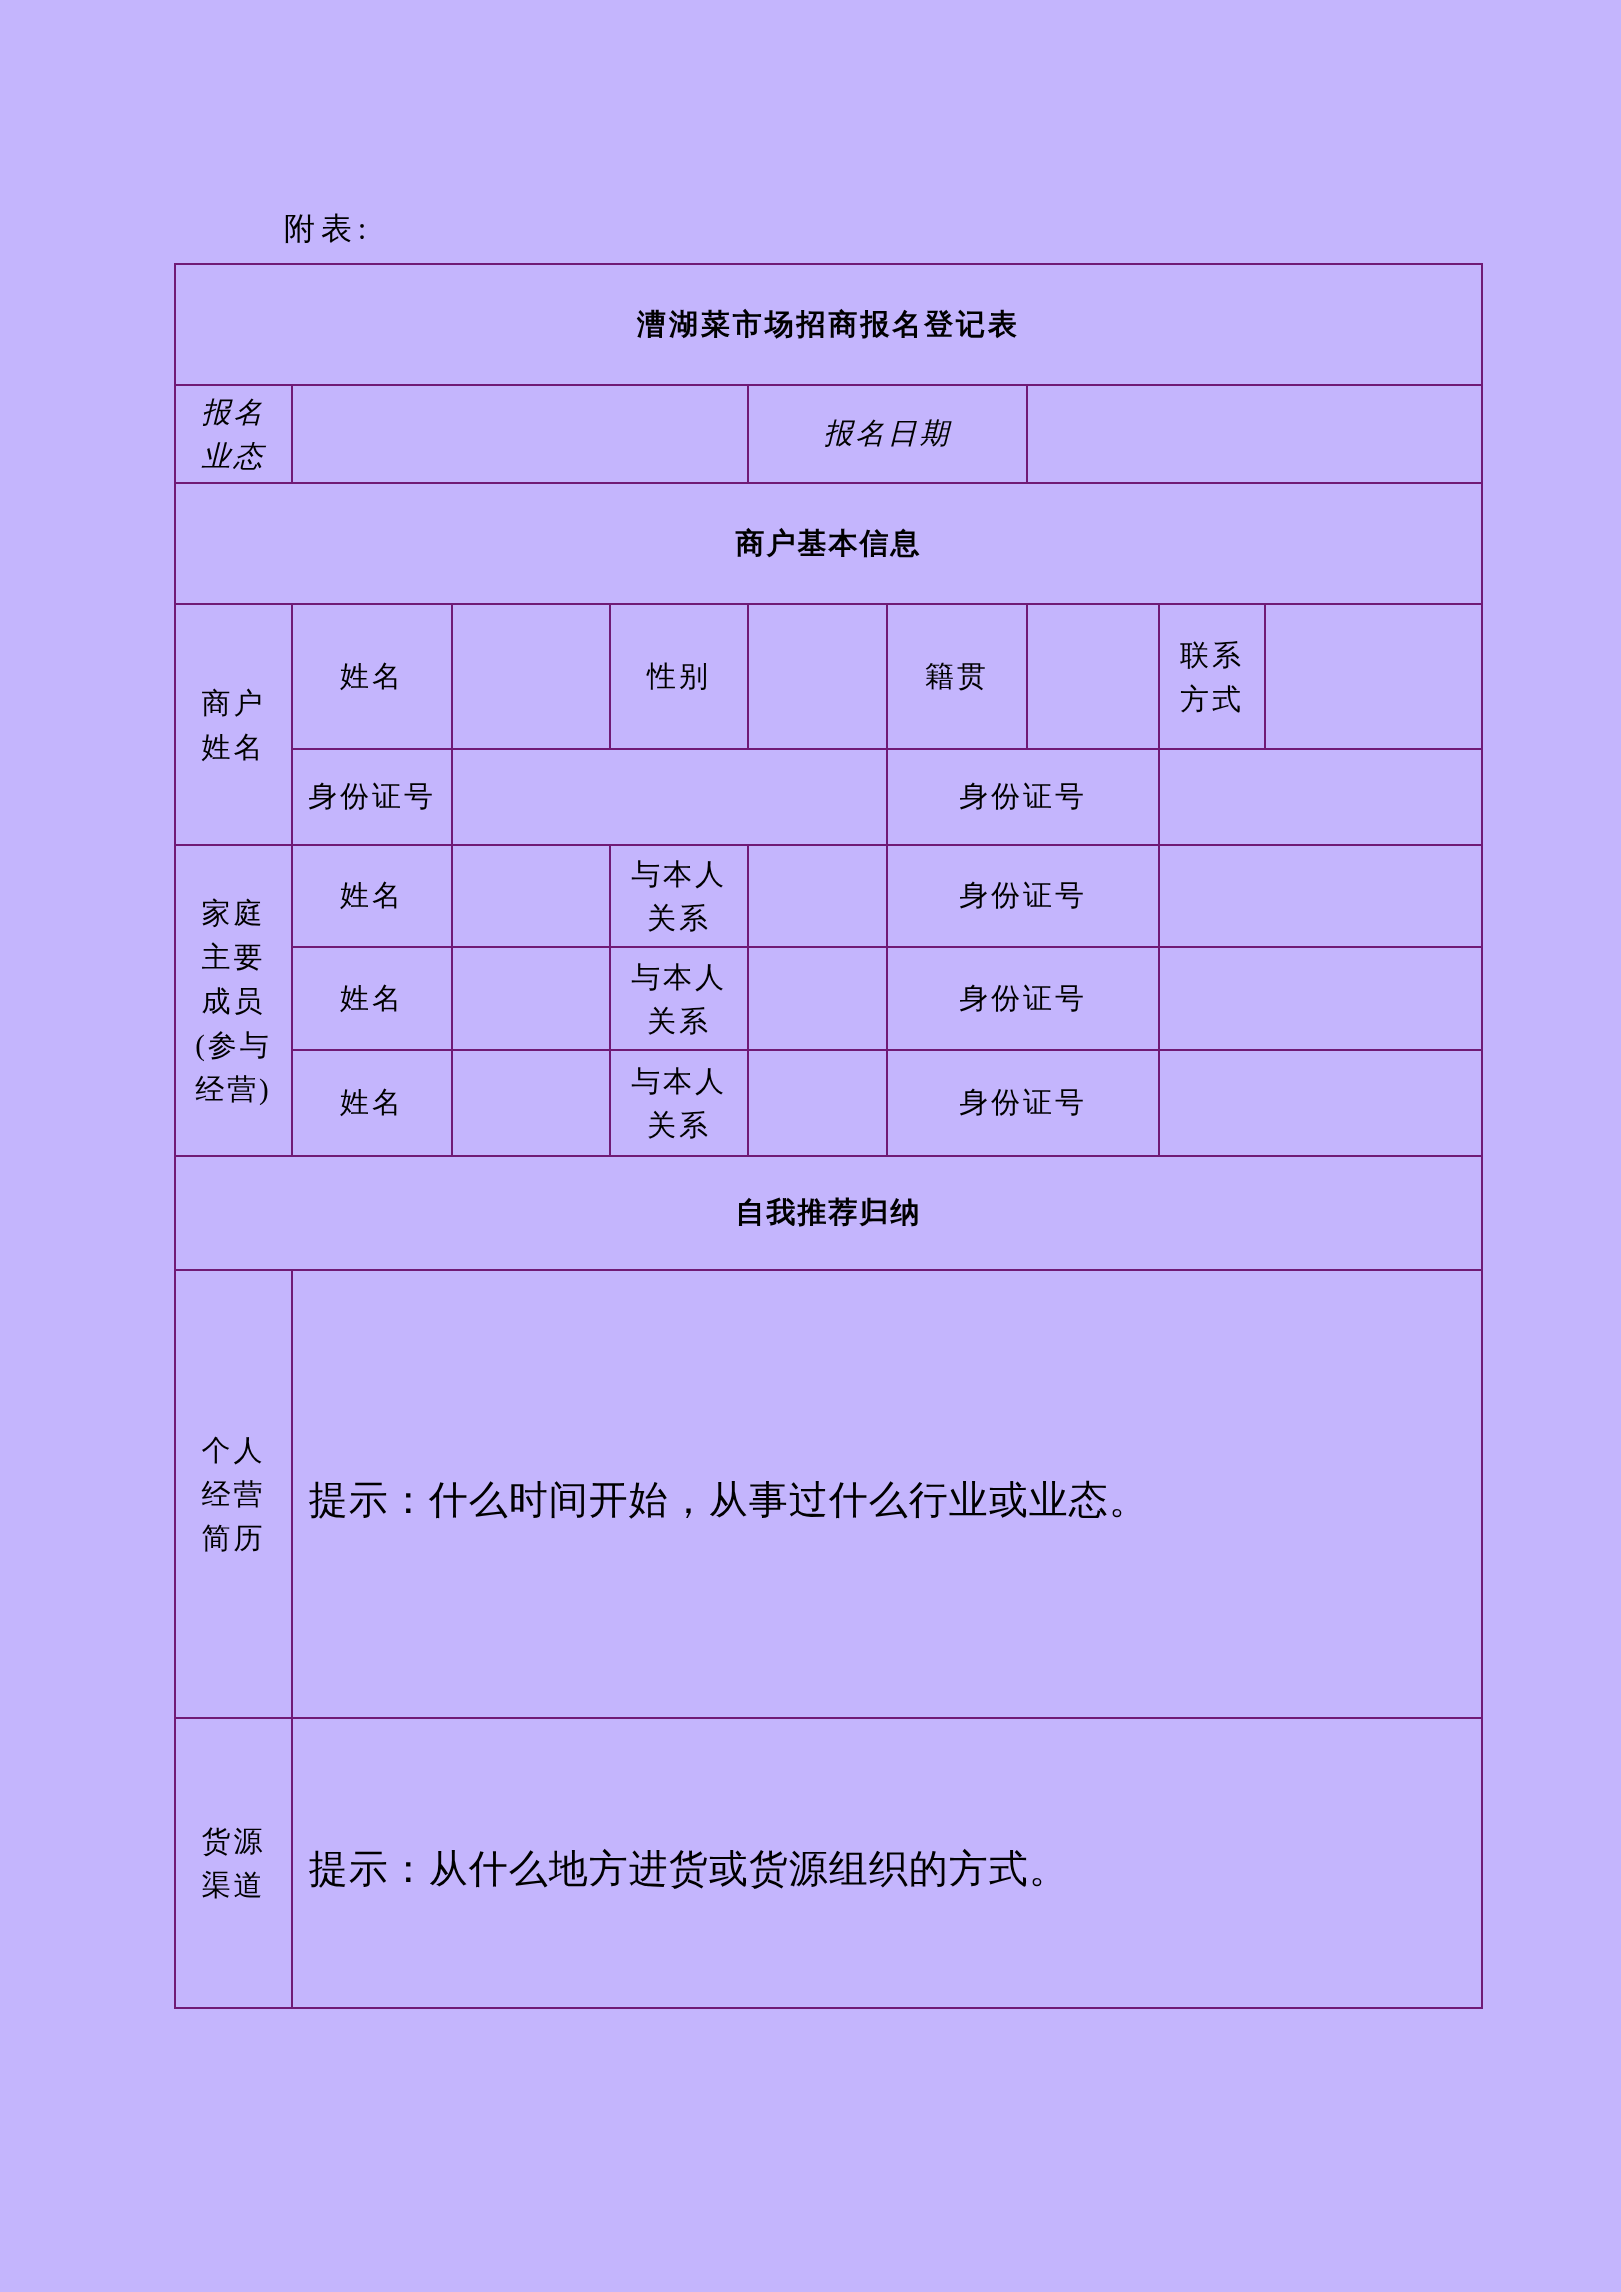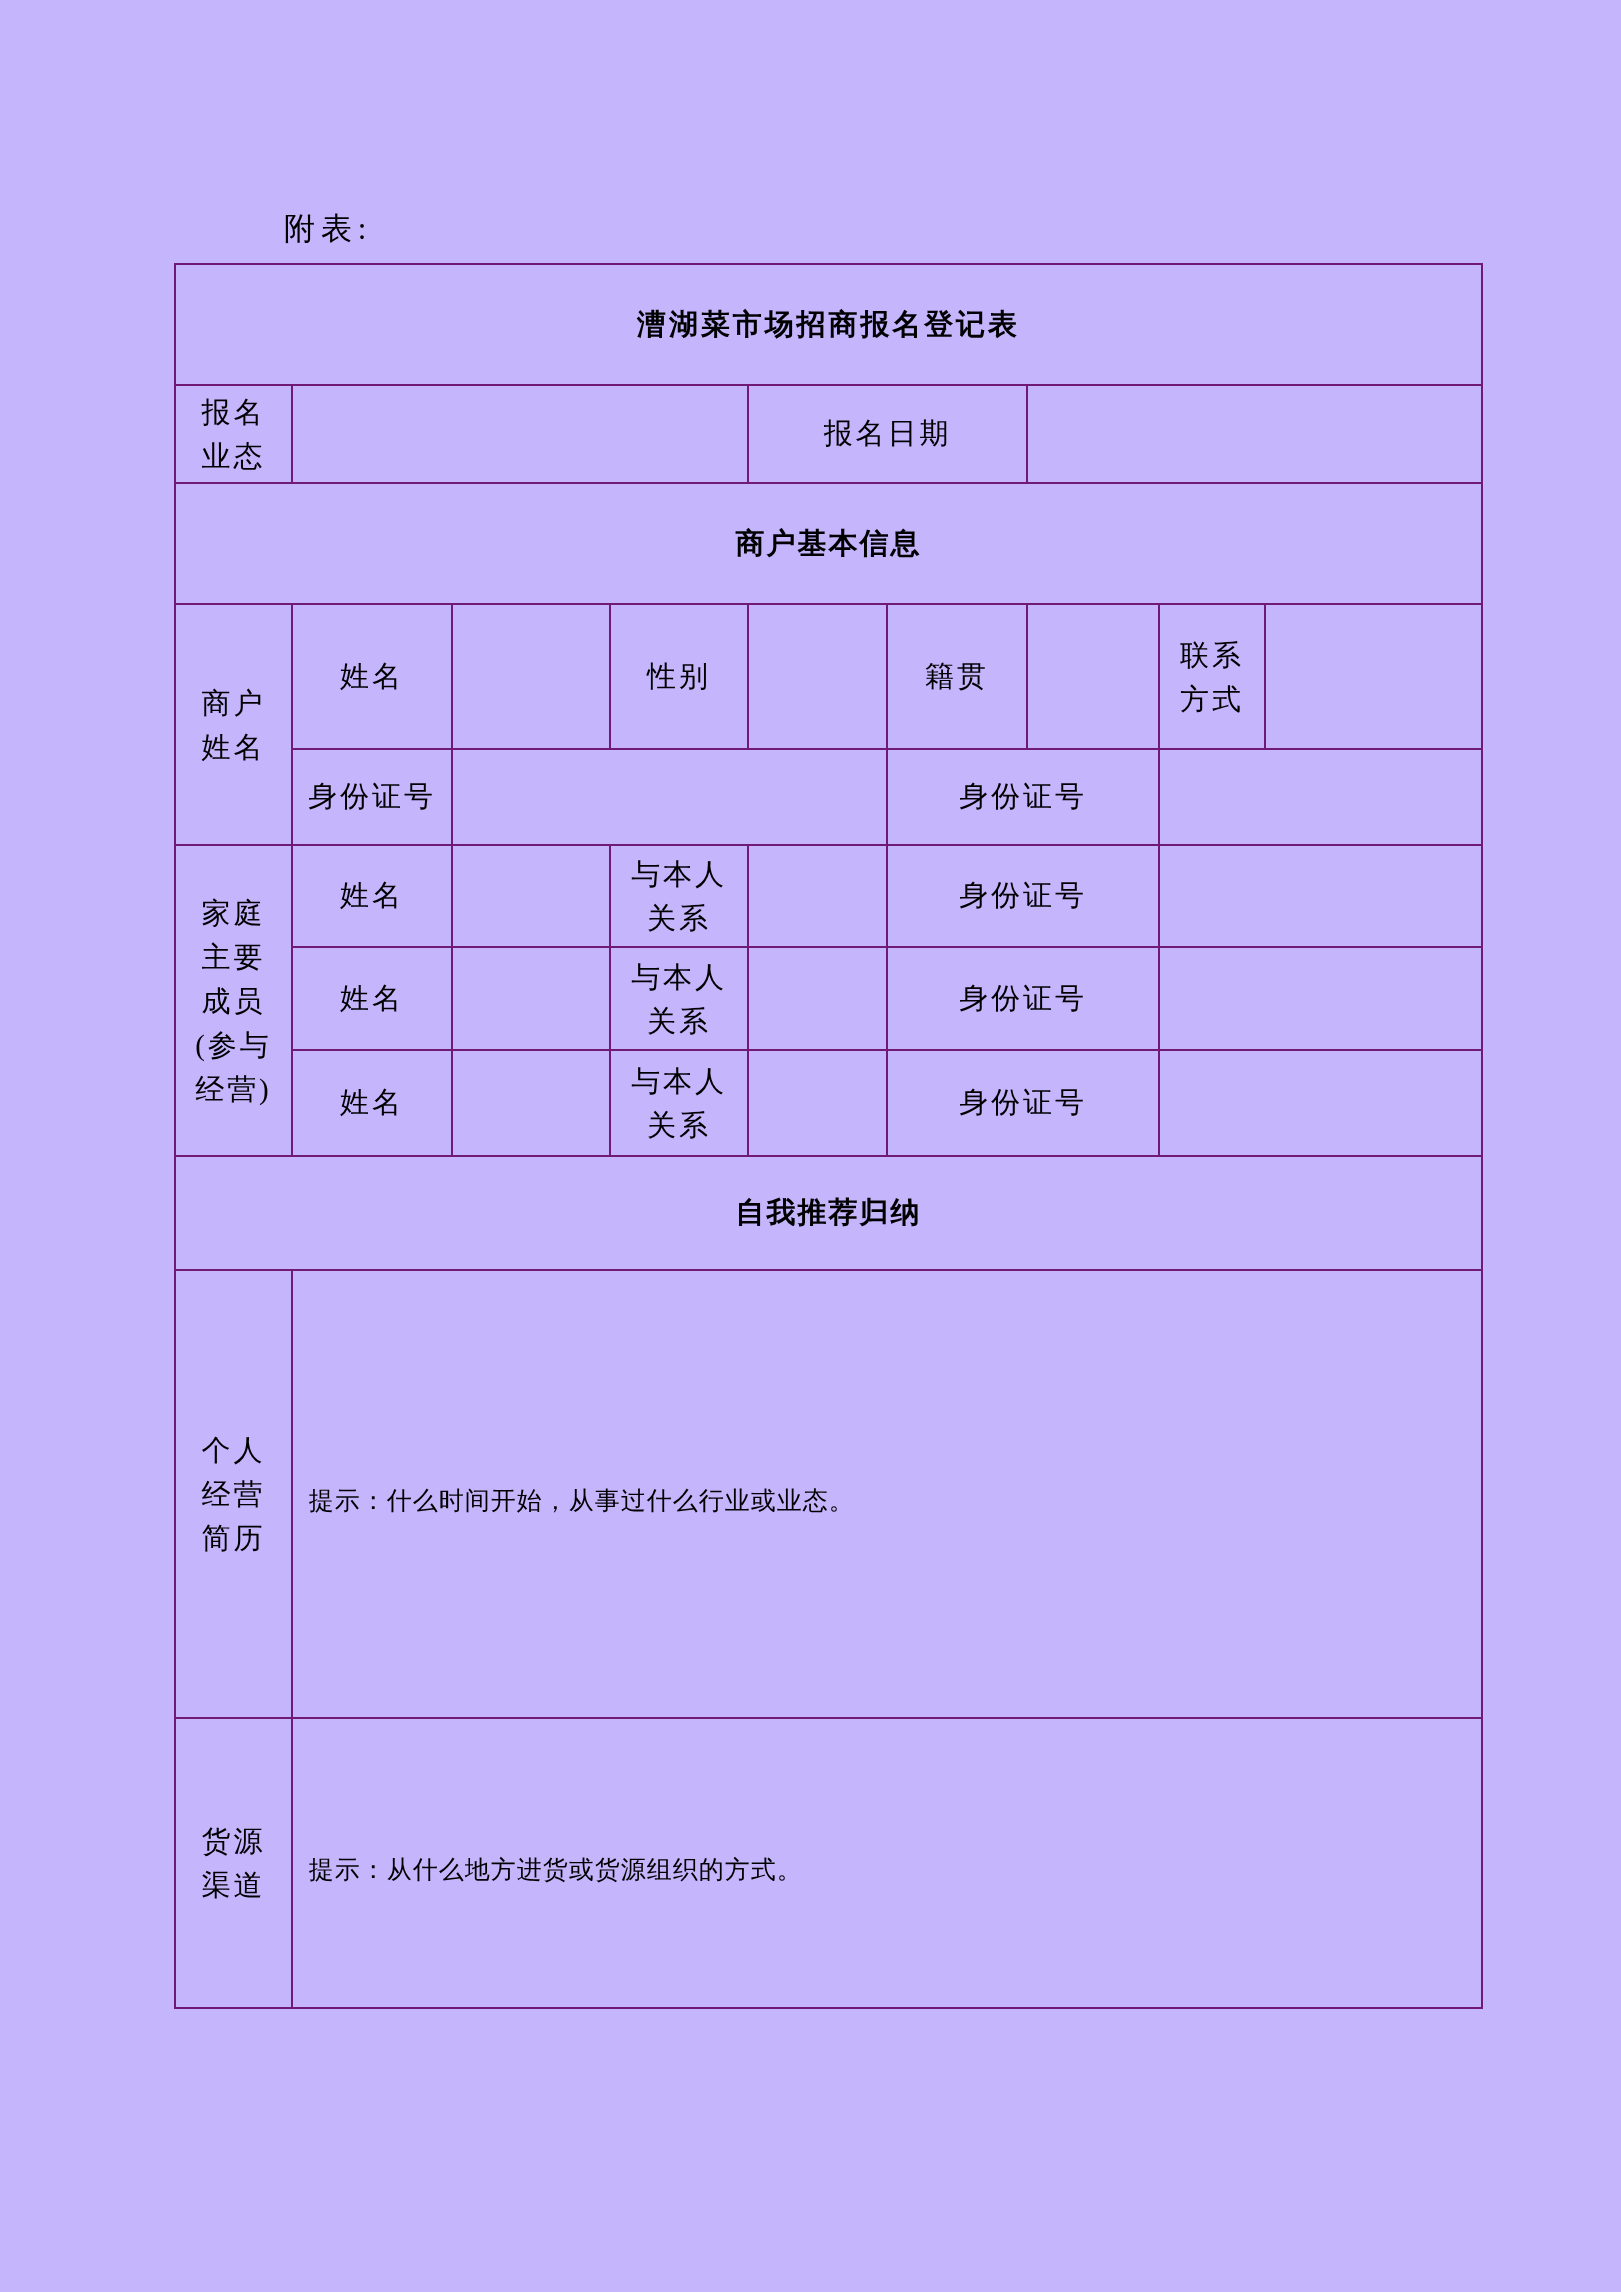--- a/index.html
+++ b/index.html
@@ -36,25 +36,25 @@
   td.section{
     font-size:30px;font-weight:bold;letter-spacing:2px;
   }
   td.lbl{letter-spacing:2.9px;}
   .pre{white-space:pre-line;line-height:44px;}
   td.hintcell{
     vertical-align:top;text-align:left;
   }
   .hint{
     padding:12.7px 9.8px 0 11.8px;
-    font-size:25px;letter-spacing:1px;
+    font-size:39px;letter-spacing:1px;
     text-align:left;
   }
   tr.r1{height:121px;}
-  tr.r2{height:86px;}
+  tr.r2{height:86px;font-style:italic;}
   tr.r3{height:121px;}
   tr.r4{height:145px;}
   tr.r5{height:96px;}
   tr.r6{height:102px;}
   tr.r7{height:103px;}
   tr.r8{height:106px;}
   tr.r9{height:114px;}
   tr.r10{height:448px;}
   tr.r11{height:290px;}
 </style>

